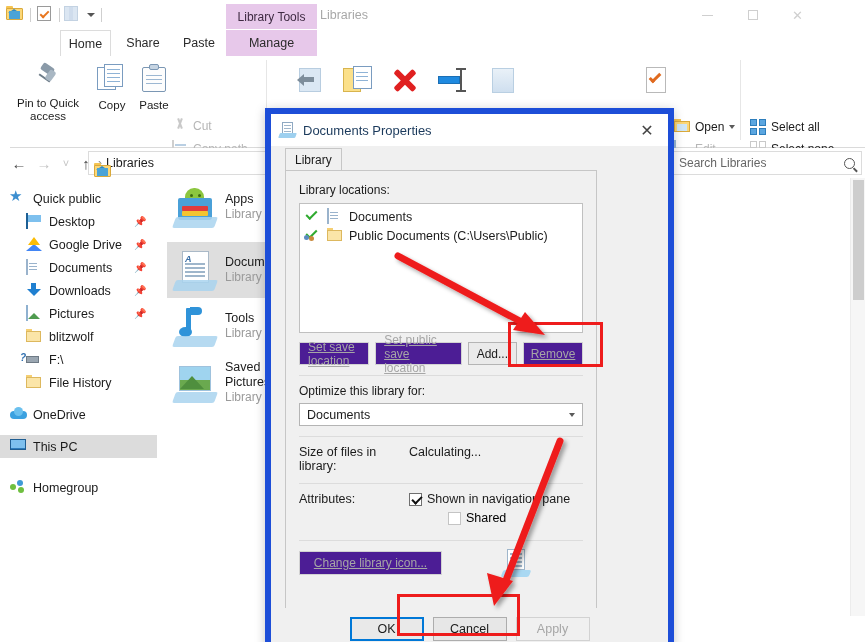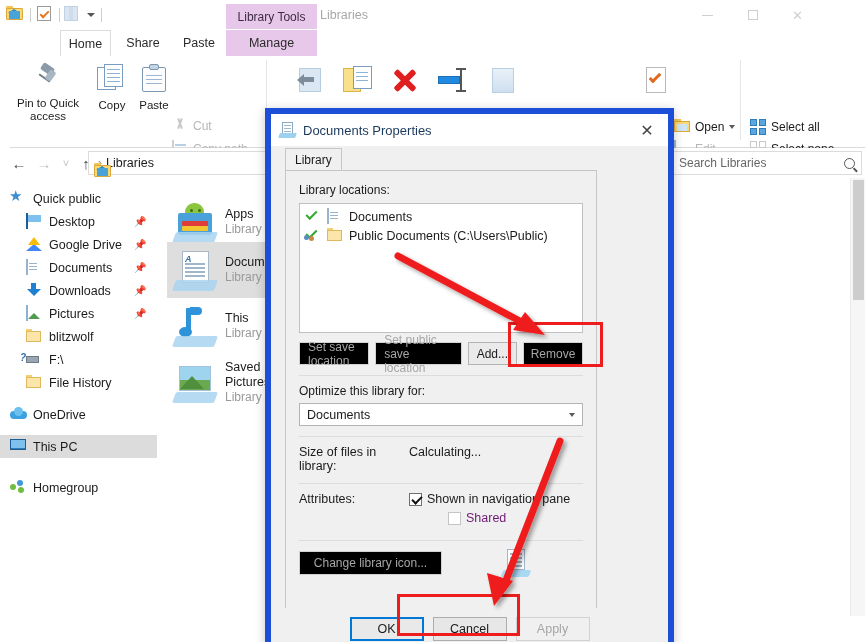--- a/index.html
+++ b/index.html
@@ -252,30 +252,30 @@
   .loc-row .chk { width:17px; position:relative; height:14px; flex:0 0 17px;}
   .chkmark { position:absolute; left:2px; top:1px; width:11px; height:6px; border-left:2.5px solid #2faa2f; border-bottom:2.5px solid #2faa2f; transform:rotate(-45deg); }
   .people { position:absolute; left:0px; top:4px; width:11px; height:9px; }
   .people i{position:absolute;border-radius:50%;}
   .people i:nth-child(1){left:0;top:2px;width:5px;height:5px;background:#5b8bbf;}
   .people i:nth-child(2){left:5px;top:3px;width:5px;height:5px;background:#c98a3d;}
   .loc-ic { width:16px;height:15px;flex:0 0 16px;position:relative;}
 
   .btnrow { display:flex; gap:6px; margin-top:9px; }
   .dbtn { height:23px; border:1px solid #b4b4b4; background:#eaeaea; font-size:12px; color:#1b1b1b; display:flex;align-items:center;justify-content:center; padding:0 8px;}
-  .dbtn.dis { color:#a6a6a6; background:#000000; border-color:#d2d2d2; }
+  .dbtn.dis { color:#a6a6a6; background:#4c1d95; border-color:#d2d2d2;text-decoration:underline; }
 
   .hr { height:1px; background:#dcdcdc; margin:10px 0 8px; }
   .combo { margin-top:5px; height:23px; background:#fff; border:1px solid #b4b4b4; display:flex; align-items:center; justify-content:space-between; padding:0 7px; font-size:12.5px;}
   .row2 { display:flex; align-items:flex-start; font-size:12.5px; }
   .row2 .k { width:110px; color:#1b1b1b; }
   .cbx { display:flex; align-items:center; gap:5px; font-size:12.5px; margin-bottom:5px;}
   .cbx .box { width:13px;height:13px;border:1px solid #6f6f6f;background:#fff;position:relative;}
   .cbx .box.checked:after{content:"";position:absolute;left:2px;top:2px;width:8px;height:4px;border-left:2px solid #111;border-bottom:2px solid #111;transform:rotate(-45deg);}
-  .cbx.dim { color:#701a75;padding-left:39px; }
+  .cbx.dim { color:#000000;padding-left:39px; }
   .cbx.dim .box { border-color:#c4c4c4; }
 
   .bigdocic { width:28px;height:28px;position:relative;}
   .bigdocic .pg{position:absolute;left:5px;top:0;width:18px;height:21px;background:#fff;border:1px solid #9fb6cb;}
   .bigdocic .l{position:absolute;left:8px;width:12px;height:1.5px;background:#9fb6cb;}
   .bigdocic .base{position:absolute;left:0;bottom:0;width:28px;height:7px;background:#a9d8f2;transform:skewX(-20deg);border-radius:2px;}
 
   .dlg-footer { position:absolute; left:0; bottom:0; width:100%; height:42px; background:#f0f0f0; display:flex; align-items:center; justify-content:center; gap:9px; }
   .fbtn { width:74px; height:24px; border:1px solid #adadad; background:#e7e7e7; font-size:12.5px; display:flex;align-items:center;justify-content:center;}
   .fbtn.ok { border:2px solid #0078d7; background:#e9e9e9;}
@@ -544,21 +544,21 @@
     <div class="spacer8"></div>
 
     <div class="spacer8"></div>
     <div class="nav-item">
       <span class="ni-ic"><span class="ic-home"><i></i><i></i><i></i></span></span>
       <span>Homegroup</span>
     </div>
   </div>
 
   <div class="content">
-    <div class="lib-tile" style="top:16px">
+    <div class="lib-tile" style="top:1px">
       <span class="libic apps-ic">
         <i class="droid"></i>
           <i class="eye1"></i>
           <i class="eye2"></i>
           <i class="f"></i>
           <i class="bk1"></i>
           <i class="bk2"></i>
           <i class="base"></i>
       </span>
       <span class="txt"><span>Apps</span><br>
@@ -577,21 +577,21 @@
       <span class="txt"><span>Documents</span><br>
       <span class="sub">Library</span></span>
     </div>
     <div class="lib-tile" style="top:120px">
       <span class="libic mus-ic">
         <i class="note"></i>
           <i class="flag"></i>
           <i class="head"></i>
           <i class="base"></i>
       </span>
-      <span class="txt"><span>This</span><br>
+      <span class="txt"><span>Tools</span><br>
       <span class="sub">Library</span></span>
     </div>
     <div class="lib-tile" style="top:176px">
       <span class="libic pic-ic">
         <i class="fr"></i>
           <i class="sky"></i>
           <i class="grn"></i>
           <i class="hill"></i>
           <i class="base"></i>
       </span>

